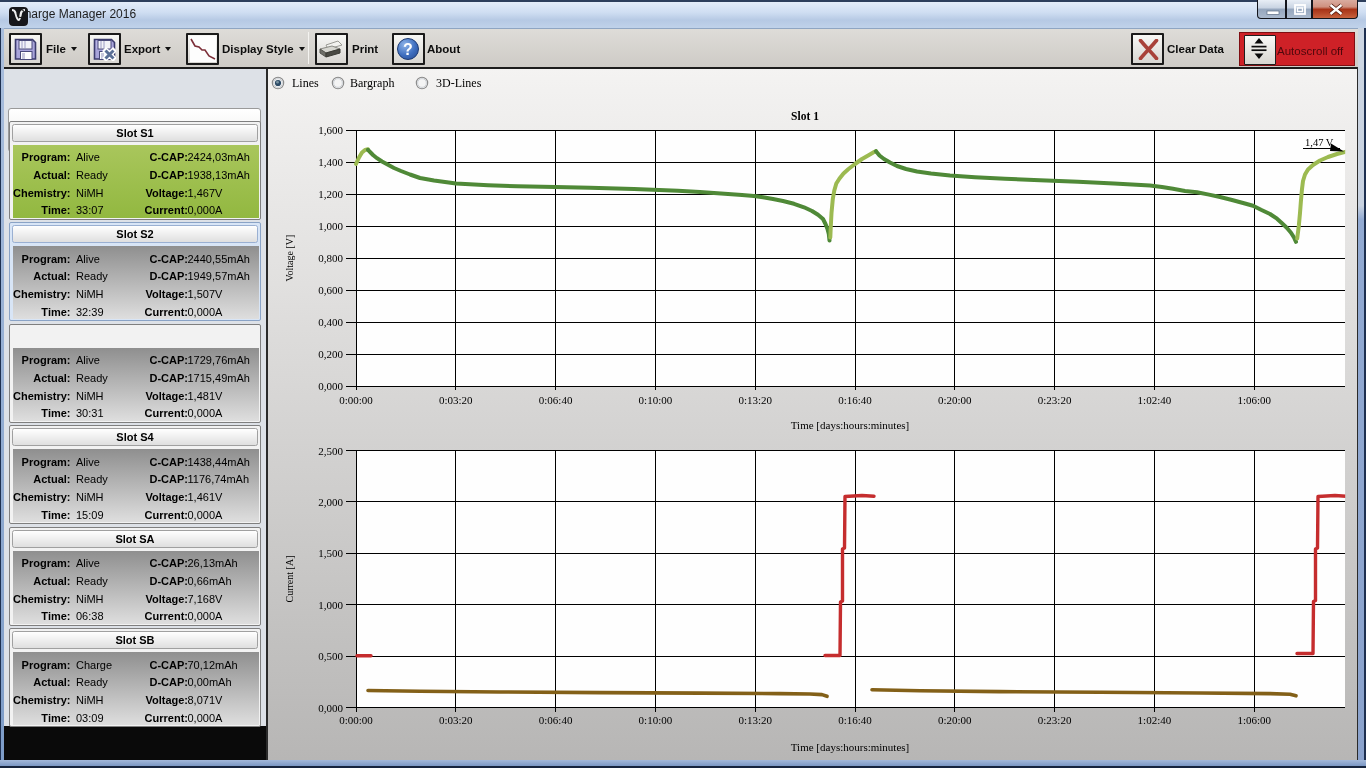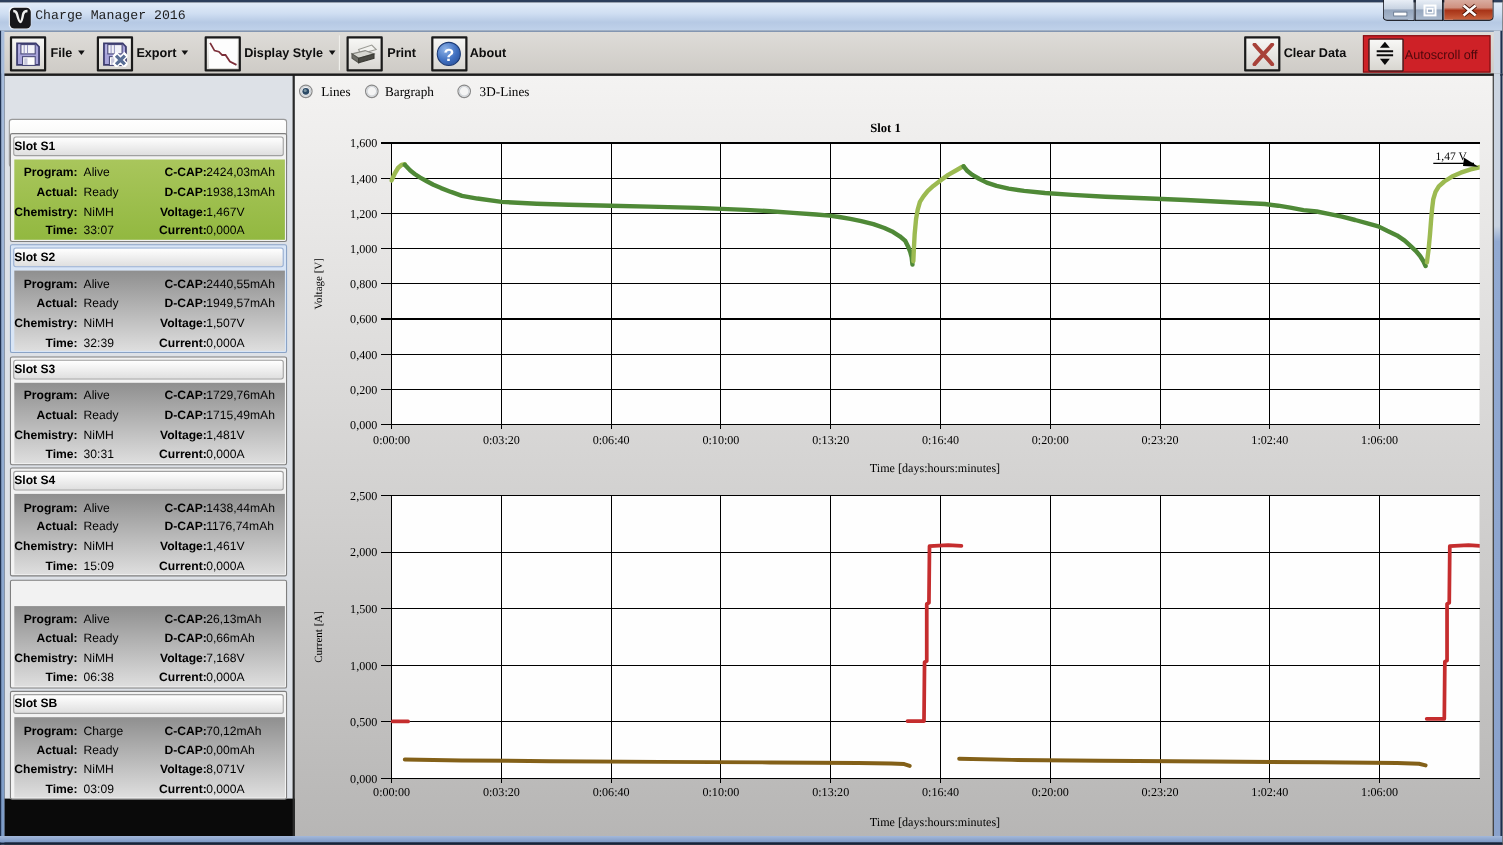--- a/index.html
+++ b/index.html
@@ -2,21 +2,21 @@
 <html><head><meta charset="utf-8"><title>Charge Manager 2016</title>
 <style>
 * { margin:0; padding:0; box-sizing:border-box; }
 html,body { width:1366px; height:768px; overflow:hidden;
   font-family:"Liberation Sans", sans-serif; }
 #win { position:relative; width:1366px; height:768px; background:#000; }
 
 #titlebar { position:absolute; left:0; top:0; width:100%; height:28px;
   background:linear-gradient(#e4edf9 0%, #cfdef2 40%, #b6c9e4 70%, #c0d2ea 100%);
   border-top:2px solid #2e3f5c; }
-#titlebar .ttl { position:absolute; left:32px; top:5px; font-size:12px; color:#1d1d1d;font-family:Liberation Mono, monospace; }
+#titlebar .ttl { position:absolute; left:16px; top:5px; font-size:12px; color:#1d1d1d; }
 #appico { position:absolute; left:9px; top:5px; width:19px; height:19px;
   background:#17171b; border-radius:4px; box-shadow:0 0 1px #fff; }
 #appico svg { position:absolute; left:1px; top:1px; }
 
 .cap { position:absolute; top:0; height:18.5px; border:1px solid #13151c;
   border-top:none; }
 #btnmin { left:1257px; width:29px; border-bottom-left-radius:4px;
   background:linear-gradient(#e8eef6 0%, #c8d3e2 45%, #95a6bd 50%, #aab9cd 100%); }
 #btnmax { left:1286px; width:26px;
   background:linear-gradient(#e8eef6 0%, #c8d3e2 45%, #95a6bd 50%, #aab9cd 100%); }
@@ -46,21 +46,21 @@
   background:#dde1e7; }
 #sidebar .bottom { position:absolute; left:0; top:658px; width:263.5px; height:34px; background:#0a0a0a; }
 #sidebar .edge { position:absolute; right:0; top:0; width:1.8px; height:692px; background:#2a2a2a; }
 #startlog { position:absolute; left:4px; top:4px; width:253px; height:44px;
   background:linear-gradient(#ffffff, #ecebe9); border:1px solid #9a9a9a; border-radius:3px;
   text-align:center; line-height:42px; font-size:21.5px; font-weight:bold; color:#9d9d9d;margin-top:36px; }
 .slot { position:absolute; left:5px; width:252px; height:99px;
   background:#f2f2f2; border:1px solid #7f7f7f; border-radius:2px; padding:2px; }
 .slot.blue { background:#d8e5f6; border-color:#8aa3c6; }
 .shead { height:18px; background:linear-gradient(#ffffff, #dfdfdf);
-  border:1px solid #a0a0a0; border-radius:2.5px; 
+  border:1px solid #a0a0a0; border-radius:2.5px; text-align:center;
   font-size:11px; font-weight:bold; line-height:17px; color:#000; }
 .slot.blue .shead { border-color:#9ab0d2; }
 .sbody { position:absolute; left:2.5px; top:23px; width:246px; height:73px;
   background:linear-gradient(#8f8f8f, #dedede); }
 .slot.green .sbody { background:linear-gradient(#a9c65c, #92b840); }
 .srow { position:relative; height:17.75px; font-size:11px; }
 .srow span { position:absolute; top:6.5px; white-space:nowrap; }
 .lab { font-weight:bold; }
 .l1 { right:188px; }
 .v1 { left:63.5px; }
@@ -268,21 +268,20 @@
           </div>
           <div class="srow">
             <span class="lab l1">Time:</span>
             <span class="val v1">32:39</span>
             <span class="lab l2">Current:</span>
             <span class="val v2">0,000A</span>
           </div>
         </div>
       </div>
 <div class="slot" style="top:255.5px">
-        <div class="shead">Slot S3</div>
         <div class="sbody">
           <div class="srow">
             <span class="lab l1">Program:</span>
             <span class="val v1">Alive</span>
             <span class="lab l2">C-CAP:</span>
             <span class="val v2">1729,76mAh</span>
           </div>
           <div class="srow">
             <span class="lab l1">Actual:</span>
             <span class="val v1">Ready</span>
@@ -326,20 +325,21 @@
           </div>
           <div class="srow">
             <span class="lab l1">Time:</span>
             <span class="val v1">15:09</span>
             <span class="lab l2">Current:</span>
             <span class="val v2">0,000A</span>
           </div>
         </div>
       </div>
 <div class="slot" style="top:458.5px">
+        <div class="shead">Slot SA</div>
         <div class="sbody">
           <div class="srow">
             <span class="lab l1">Program:</span>
             <span class="val v1">Alive</span>
             <span class="lab l2">C-CAP:</span>
             <span class="val v2">26,13mAh</span>
           </div>
           <div class="srow">
             <span class="lab l1">Actual:</span>
             <span class="val v1">Ready</span>

